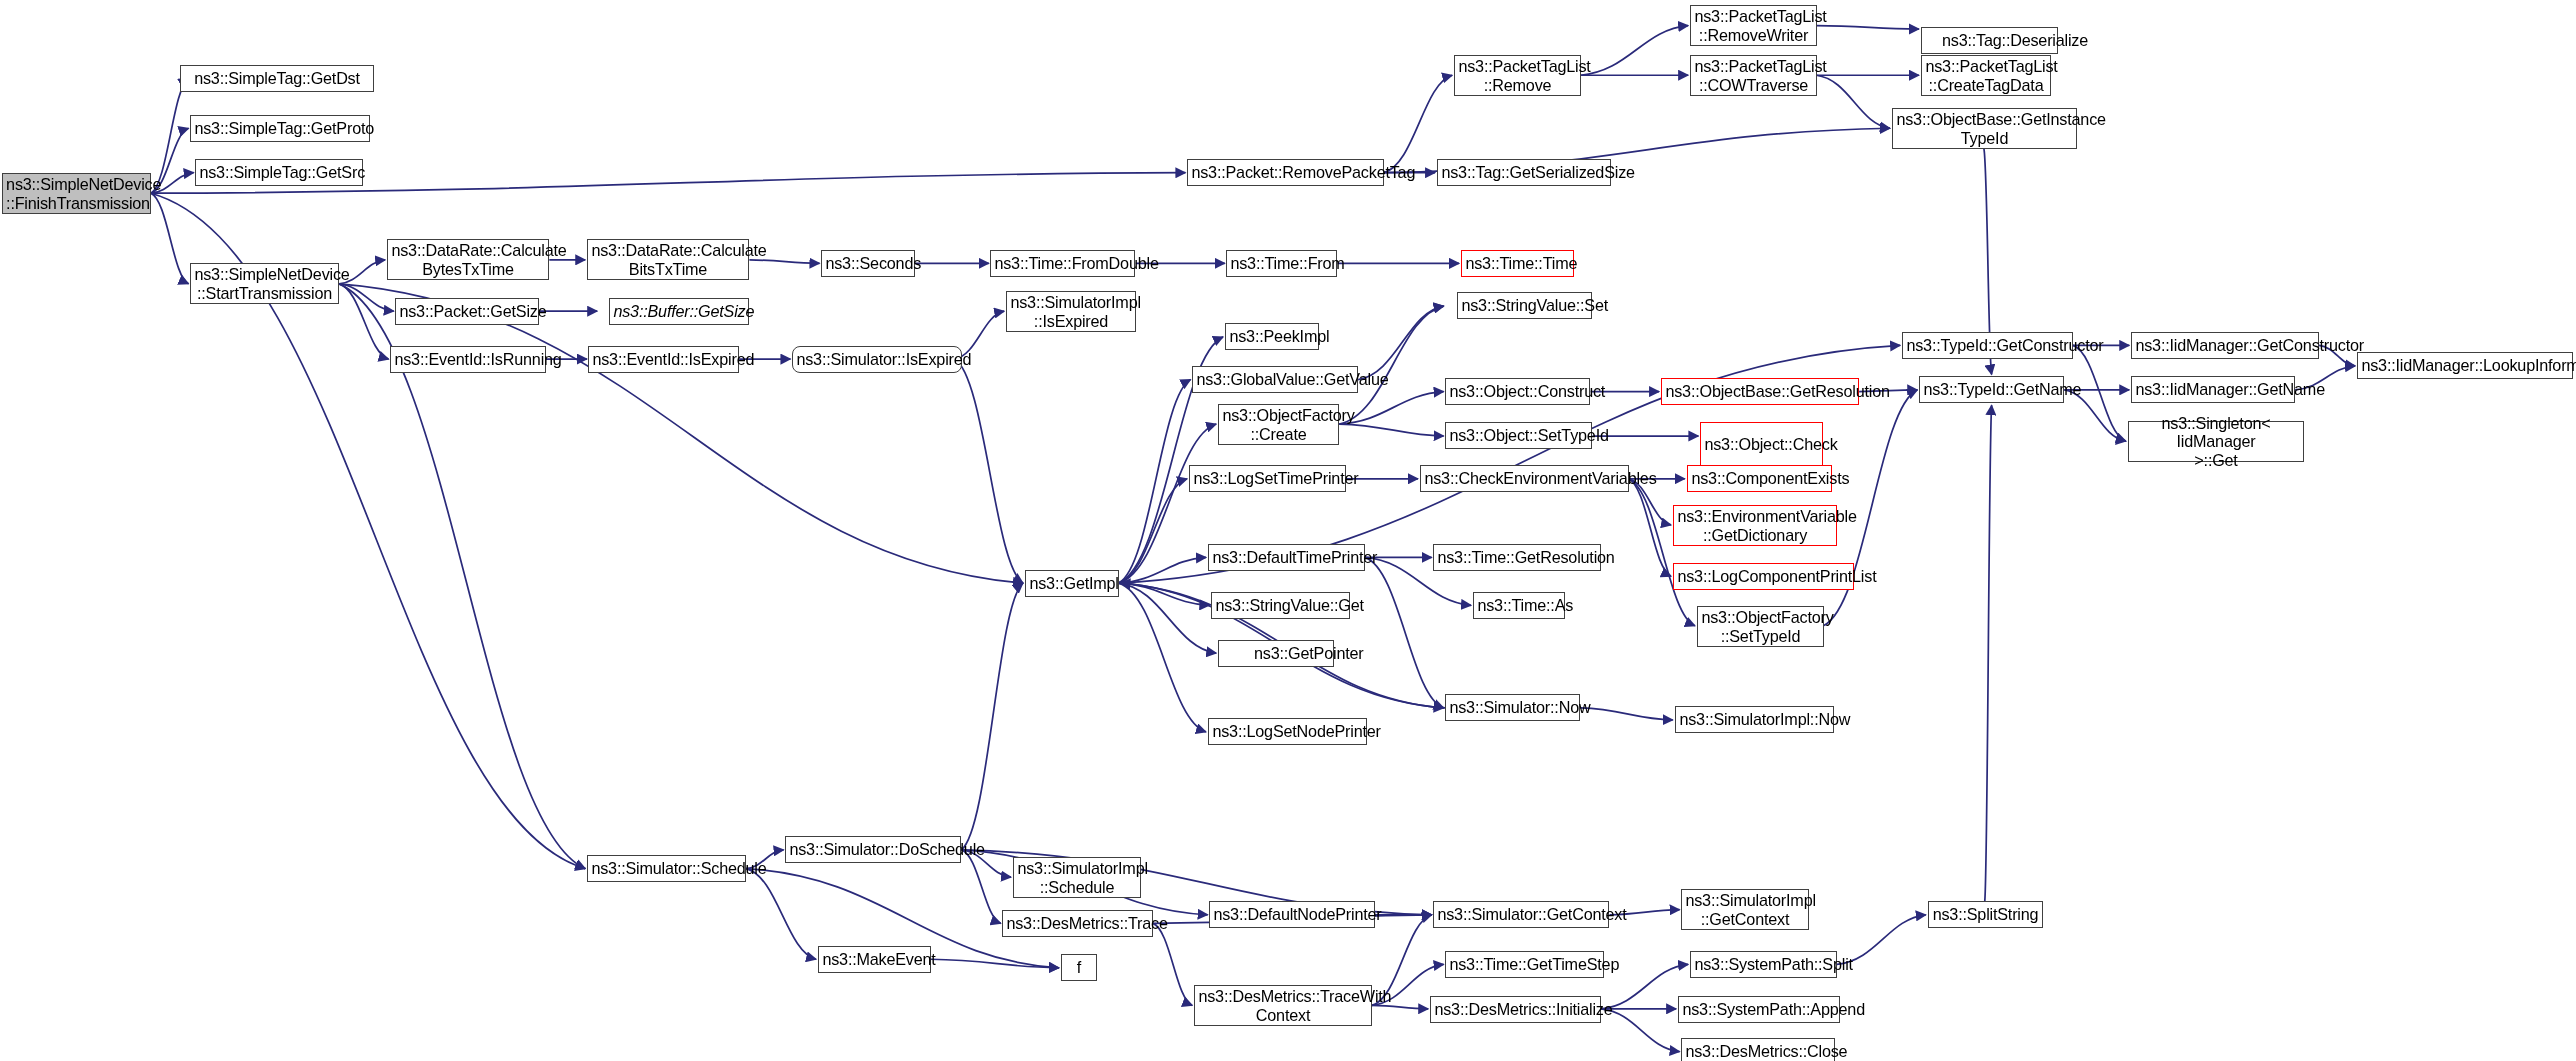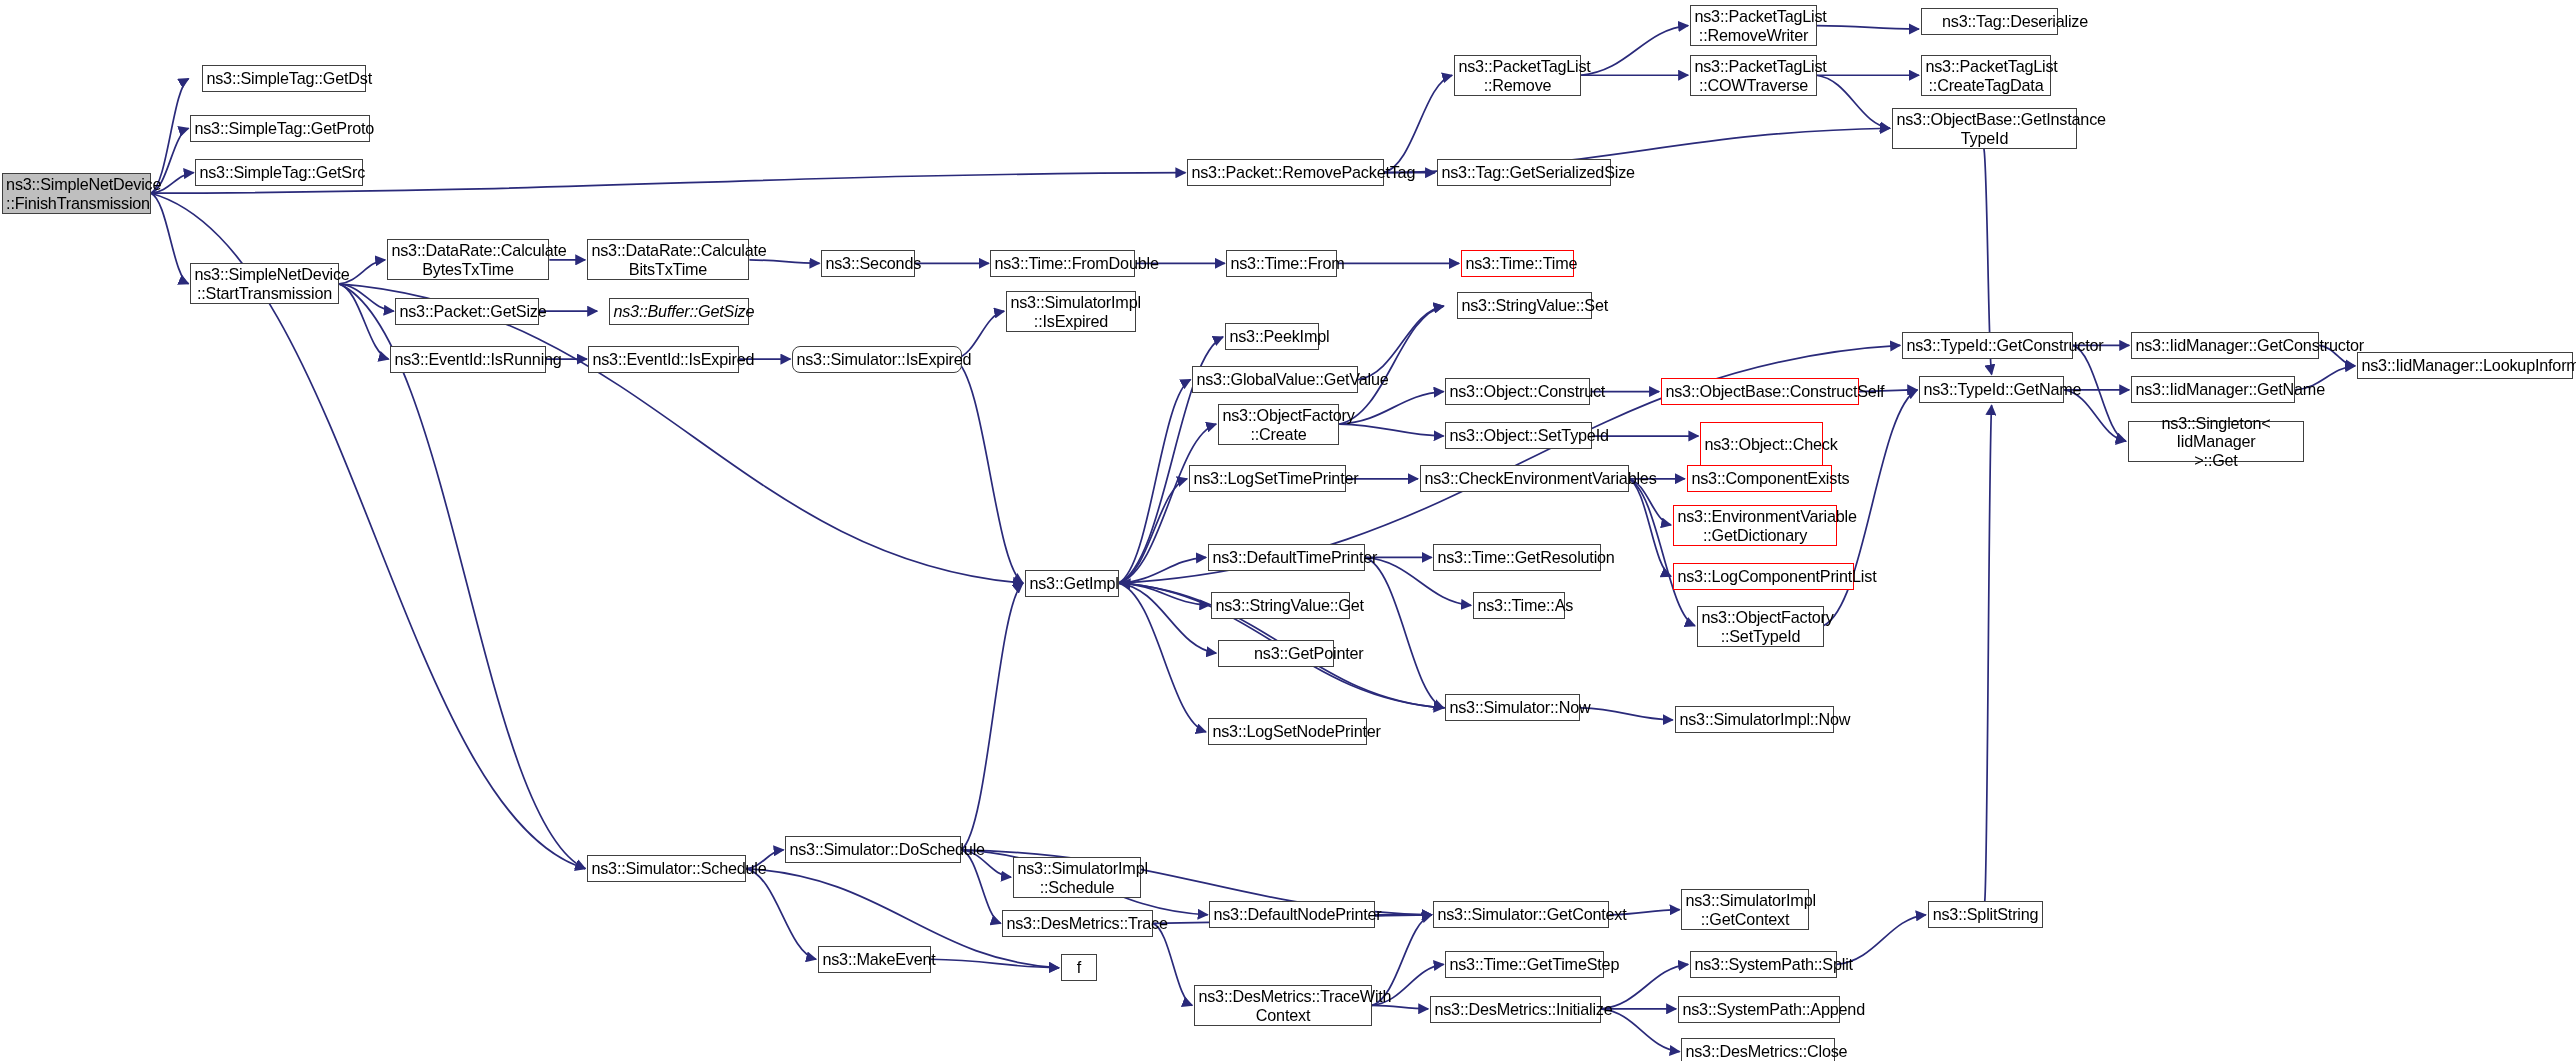--- a/index.html
+++ b/index.html
@@ -127,21 +127,21 @@
         <path d="M 2712 404 C 2730.9 405.92, 2736.36 426.08, 2754 428" fill="none" stroke="#2a2a7a" stroke-width="2" marker-end="url(#arrow)"></path>
         <path d="M 2414 456 C 2448.2 456, 2458.08 456, 2490 456" fill="none" stroke="#2a2a7a" stroke-width="2" marker-end="url(#arrow)"></path>
         <path d="M 2414 456 C 2446.4 460.8, 2455.76 511.2, 2486 516" fill="none" stroke="#2a2a7a" stroke-width="2" marker-end="url(#arrow)"></path>
         <path d="M 2684 456 C 2715.5 453.76, 2724.6 430.24, 2754 428" fill="none" stroke="#2a2a7a" stroke-width="2" marker-end="url(#arrow)"></path>
         <path d="M 1690 828 C 1519 816.32, 1469.6 693.68, 1310 682" fill="none" stroke="#2a2a7a" stroke-width="2" marker-end="url(#arrow)"></path>
       </g>
   </svg>
   <div id="node-layer">
       <div class="node root" style="left: 1.7px; top: 173px; width: 149px; height: 41px;"><span class="lbl">ns3::SimpleNetDevice
 ::FinishTransmission</span></div>
-      <div class="node" style="left: 202px; top: 65px; width: 164px; height: 27px;"><span class="lbl">ns3::SimpleTag::GetDst</span></div>
+      <div class="node" style="left: 180px; top: 65px; width: 194px; height: 27px;"><span class="lbl">ns3::SimpleTag::GetDst</span></div>
       <div class="node" style="left: 190px; top: 115px; width: 180px; height: 27px;"><span class="lbl">ns3::SimpleTag::GetProto</span></div>
       <div class="node" style="left: 195px; top: 159px; width: 168px; height: 27px;"><span class="lbl">ns3::SimpleTag::GetSrc</span></div>
       <div class="node" style="left: 190px; top: 263px; width: 149px; height: 41px;"><span class="lbl">ns3::SimpleNetDevice
 ::StartTransmission</span></div>
       <div class="node" style="left: 387px; top: 239px; width: 162px; height: 41px;"><span class="lbl">ns3::DataRate::Calculate
 BytesTxTime</span></div>
       <div class="node" style="left: 587px; top: 239px; width: 162px; height: 41px;"><span class="lbl">ns3::DataRate::Calculate
 BitsTxTime</span></div>
       <div class="node" style="left: 821px; top: 250px; width: 94px; height: 27px;"><span class="lbl">ns3::Seconds</span></div>
       <div class="node" style="left: 990px; top: 250px; width: 145px; height: 27px;"><span class="lbl">ns3::Time::FromDouble</span></div>
@@ -153,34 +153,34 @@
       <div class="node" style="left: 588px; top: 346px; width: 151px; height: 27px;"><span class="lbl">ns3::EventId::IsExpired</span></div>
       <div class="node" style="left: 792px; top: 346px; width: 170px; height: 27px; border-radius: 8px;"><span class="lbl">ns3::Simulator::IsExpired</span></div>
       <div class="node" style="left: 1006px; top: 291px; width: 130px; height: 41px;"><span class="lbl">ns3::SimulatorImpl
 ::IsExpired</span></div>
       <div class="node" style="left: 1187px; top: 159px; width: 197px; height: 27px;"><span class="lbl">ns3::Packet::RemovePacketTag</span></div>
       <div class="node" style="left: 1437px; top: 159px; width: 174px; height: 27px;"><span class="lbl">ns3::Tag::GetSerializedSize</span></div>
       <div class="node" style="left: 1454px; top: 55px; width: 127px; height: 41px;"><span class="lbl">ns3::PacketTagList
 ::Remove</span></div>
       <div class="node" style="left: 1690px; top: 5.1px; width: 127px; height: 41px;"><span class="lbl">ns3::PacketTagList
 ::RemoveWriter</span></div>
-      <div class="node" style="left: 1921px; top: 8px; width: 137px; height: 27px; padding-left: 20px;"><span class="lbl">ns3::Tag::Deserialize</span></div>
+      <div class="node" style="left: 1921px; top: 27px; width: 137px; height: 27px; padding-left: 20px;"><span class="lbl">ns3::Tag::Deserialize</span></div>
       <div class="node" style="left: 1690px; top: 55px; width: 127px; height: 41px;"><span class="lbl">ns3::PacketTagList
 ::COWTraverse</span></div>
       <div class="node" style="left: 1921px; top: 55px; width: 130px; height: 41px;"><span class="lbl">ns3::PacketTagList
 ::CreateTagData</span></div>
       <div class="node" style="left: 1892px; top: 108px; width: 185px; height: 41px;"><span class="lbl">ns3::ObjectBase::GetInstance
 TypeId</span></div>
       <div class="node" style="left: 1445px; top: 292px; width: 135px; height: 27px; margin-left: 12px;"><span class="lbl">ns3::StringValue::Set</span></div>
       <div class="node" style="left: 1225px; top: 323px; width: 94px; height: 27px;"><span class="lbl">ns3::PeekImpl</span></div>
       <div class="node" style="left: 1192px; top: 366px; width: 166px; height: 27px;"><span class="lbl">ns3::GlobalValue::GetValue</span></div>
       <div class="node" style="left: 1218px; top: 404px; width: 121px; height: 41px;"><span class="lbl">ns3::ObjectFactory
 ::Create</span></div>
       <div class="node" style="left: 1445px; top: 378px; width: 145px; height: 27px;"><span class="lbl">ns3::Object::Construct</span></div>
-      <div class="node red" style="left: 1661px; top: 378px; width: 198px; height: 27px;"><span class="lbl">ns3::ObjectBase::ConstructSelf</span></div>
+      <div class="node red" style="left: 1661px; top: 378px; width: 198px; height: 27px;"><span class="lbl">ns3::ObjectBase::GetResolution</span></div>
       <div class="node" style="left: 1445px; top: 422px; width: 147px; height: 27px;"><span class="lbl">ns3::Object::SetTypeId</span></div>
       <div class="node red" style="left: 1700px; top: 422px; width: 123px; height: 45px;"><span class="lbl">ns3::Object::Check</span></div>
       <div class="node" style="left: 1189px; top: 465px; width: 157px; height: 27px;"><span class="lbl">ns3::LogSetTimePrinter</span></div>
       <div class="node" style="left: 1420px; top: 465px; width: 209px; height: 27px;"><span class="lbl">ns3::CheckEnvironmentVariables</span></div>
       <div class="node red" style="left: 1687px; top: 465px; width: 145px; height: 27px;"><span class="lbl">ns3::ComponentExists</span></div>
       <div class="node red" style="left: 1673px; top: 505px; width: 164px; height: 41px;"><span class="lbl">ns3::EnvironmentVariable
 ::GetDictionary</span></div>
       <div class="node" style="left: 1208px; top: 544px; width: 157px; height: 27px;"><span class="lbl">ns3::DefaultTimePrinter</span></div>
       <div class="node" style="left: 1433px; top: 544px; width: 168px; height: 27px;"><span class="lbl">ns3::Time::GetResolution</span></div>
       <div class="node red" style="left: 1673px; top: 563px; width: 181px; height: 27px;"><span class="lbl">ns3::LogComponentPrintList</span></div>

